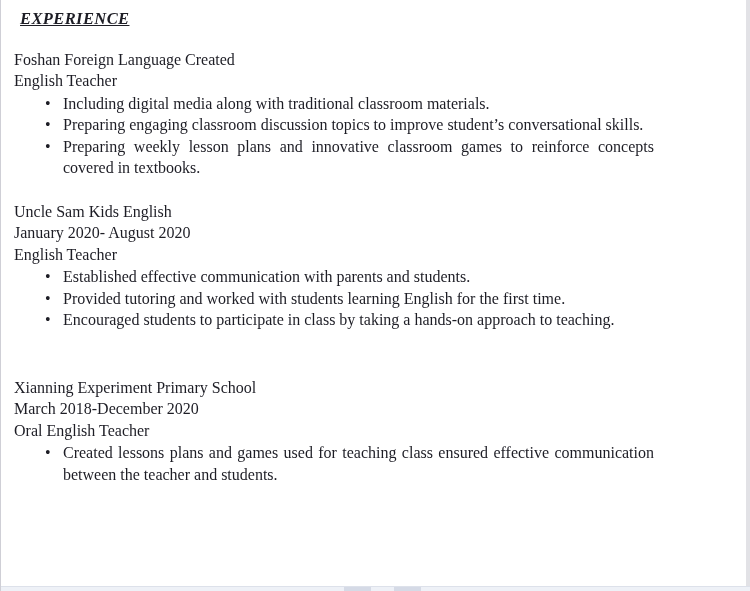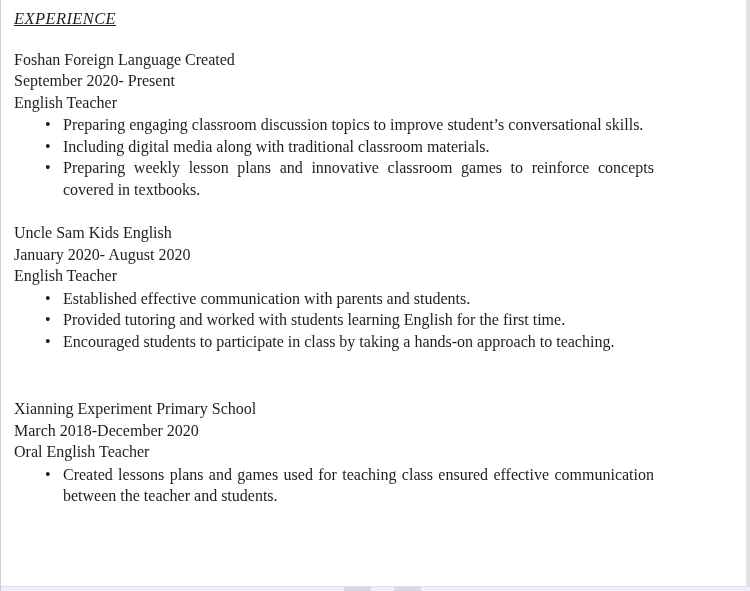--- a/index.html
+++ b/index.html
@@ -20,25 +20,25 @@
     border-left: 1px solid #cfcfd6;
   }
   .page {
     position: absolute;
     top: 8px;
     left: 13px;
     width: 640px;
   }
   .heading {
     font-style: italic;
-    font-weight: normal;
+    font-weight: bold;
     text-decoration: underline;
     font-size: 16.5px;
     letter-spacing: 0.4px;
-    margin: 0 0 19px 0;
+    margin: 0 0 19px 6px;
   }
   .section { margin: 0; }
   .section.gap-small { margin-bottom: 22px; }
   .section.gap-large { margin-bottom: 46px; }
   .line { margin: 0; }
   ul.bullets {
     margin: 1px 0 0 0;
     padding: 0;
     list-style: none;
   }
@@ -82,25 +82,24 @@
 </style>
 </head>
 <body>
 
 <div class="page">
 
   <div class="heading">EXPERIENCE</div>
 
   <div class="section gap-small">
     <div class="line">Foshan Foreign Language Created</div>
-    <div class="line">September 2020- Present</div>
     <div class="line">English Teacher</div>
     <ul class="bullets">
+      <li>Including digital media along with traditional classroom materials.</li>
       <li>Preparing engaging classroom discussion topics to improve student’s conversational skills.</li>
-      <li>Including digital media along with traditional classroom materials.</li>
       <li>Preparing weekly lesson plans and innovative classroom games to reinforce concepts covered in textbooks.</li>
     </ul>
   </div>
 
   <div class="section gap-large">
     <div class="line">Uncle Sam Kids English</div>
     <div class="line">January 2020- August 2020</div>
     <div class="line">English Teacher</div>
     <ul class="bullets">
       <li>Established effective communication with parents and students.</li>

